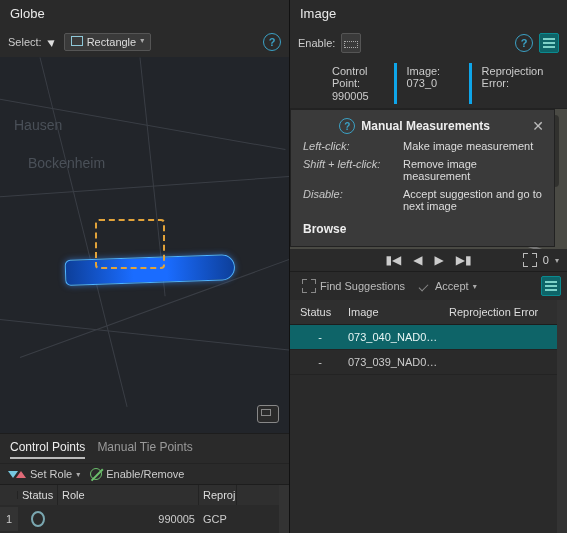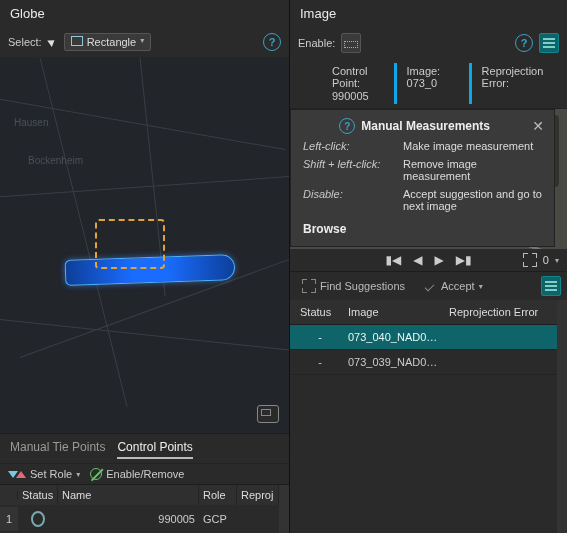--- a/index.html
+++ b/index.html
@@ -51,21 +51,21 @@
   .globe-view {
     position: relative; flex: 1; min-height: 0;
     background: #22252a;
     overflow: hidden;
   }
   .image-view {
     position: relative; height: 140px;
     background: #4a4a44;
     overflow: hidden;
   }
-  .blurb { position:absolute; color:#4a5058; font-size:10px; pointer-events:none; }
+  .blurb { position:absolute; color:#4a5058; font-size:14px; pointer-events:none; }
   .hausen { top:60px; left:14px; }
   .bocken { top:98px; left:28px; }
   .sel-box {
     position:absolute; border:2px dashed #e2a33a; border-radius:4px;
     width:70px; height:50px; left:95px; top:162px;
   }
   .river {
     position:absolute; left:65px; top:200px; width:170px; height:26px;
     background: linear-gradient(90deg,#0d3f9a 0%, #1a6cff 40%, #1a6cff 60%, #0d3f9a 100%);
     border:1px solid #4fb3ff; border-radius:6px 14px 14px 6px;
@@ -157,21 +157,21 @@
   .playbar .pb { color:#ccc; font-size:12px;}
   .playbar .right-group { position:absolute; right:8px; display:flex; align-items:center; gap:6px;}
   .expand-ic { width:14px; height:14px; position:relative;}
   .expand-ic span{position:absolute;width:5px;height:5px;border:1.5px solid #bbb;}
   .expand-ic .tl{top:0;left:0;border-right:none;border-bottom:none;}
   .expand-ic .tr{top:0;right:0;border-left:none;border-bottom:none;}
   .expand-ic .bl{bottom:0;left:0;border-right:none;border-top:none;}
   .expand-ic .br{bottom:0;right:0;border-left:none;border-top:none;}
   
   .sugg-bar {
-    display:flex; align-items:center; gap:6px;
+    display:flex; align-items:center; 
     background:#2a2a2a; padding:4px 6px; border-top:1px solid #1d1d1d;
   }
   .sugg-bar .right { margin-left:auto; display:flex; gap:6px;}
   .flat-btn {
     display:flex; align-items:center; gap:4px;
     padding:3px 6px; color:#bbb; border-radius:2px;
   }
   .mini-ic { width:14px; height:14px; position:relative; }
   .mini-ic.search span{position:absolute;width:5px;height:5px;border:1.3px solid #888;}
   .mini-ic.search .tl{top:0;left:0;border-right:none;border-bottom:none;}
@@ -283,22 +283,22 @@
       <div class="road r5"></div>
       <div class="road r6"></div>
     <span class="blurb hausen">Hausen</span>
     <span class="blurb bocken">Bockenheim</span>
     <div class="river"></div>
     <div class="sel-box"></div>
     <div class="basemap-icon"></div>
   </div>
 
   <div class="tabs">
+    <div class="tab active">Control Points</div>
     <div class="tab">Manual Tie Points</div>
-    <div class="tab active">Control Points</div>
   </div>
 
   <div class="actions-row">
     <div class="act">
       <span class="role-ic"></span>
       <span class="role-ic2"></span>
       <span>Set Role</span>
       <span class="chev">▾</span>
     </div>
     <div class="act">
@@ -306,21 +306,20 @@
       <span>Enable/Remove</span>
     </div>
   </div>
 
   <div class="ltable">
     <div class="thead-wrap">
       <div class="ltable-head-inner" style="flex:1">
         <div class="thead">
           <div></div>
           <div>Status</div>
-          <div>Name</div>
           <div>Role</div>
           <div>Reproj</div>
         </div>
         <div class="trow">
           <div class="rownum">1</div>
           <div>
               <div class="status-ring"></div>
             </div>
           <div style="text-align:right">990005</div>
           <div>GCP</div>

